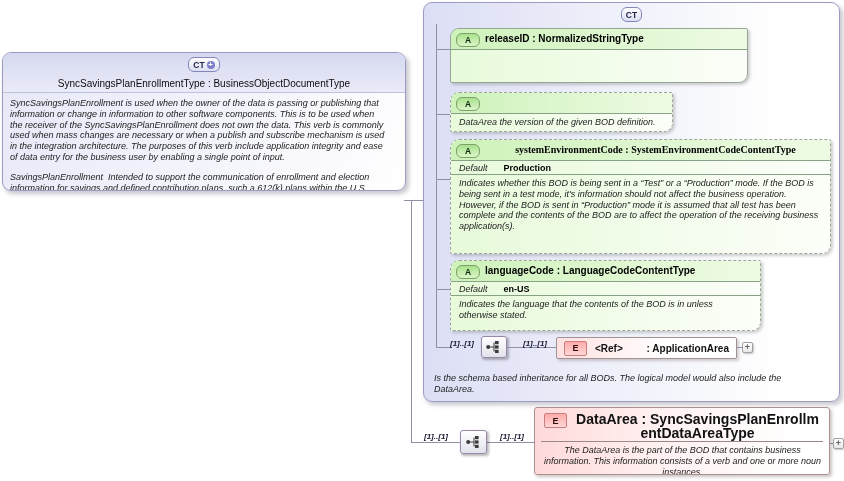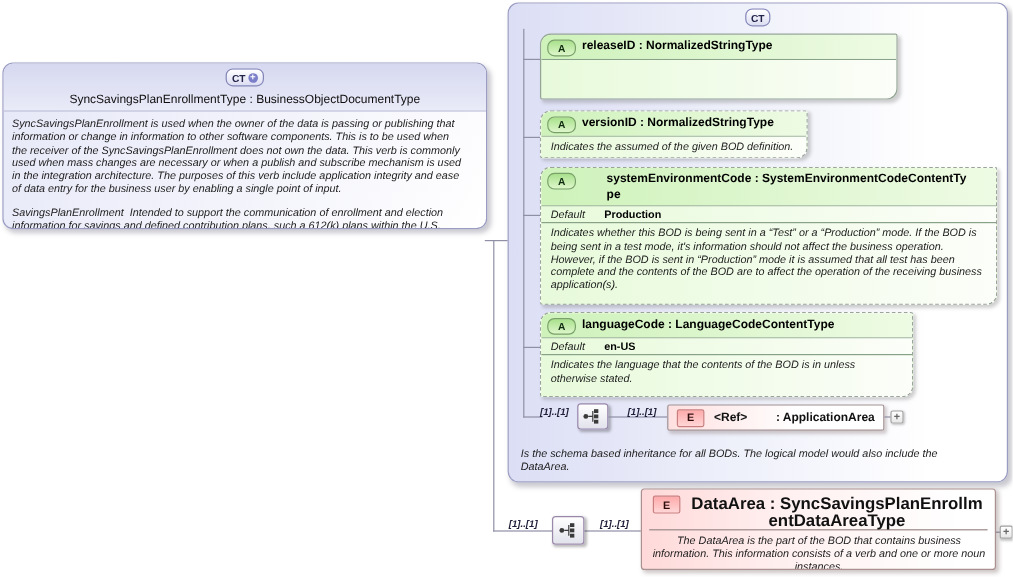--- a/index.html
+++ b/index.html
@@ -87,21 +87,21 @@
     box-shadow:2px 2px 3px rgba(110,110,110,.32);
   }
   .attr-box.solid{border:1px solid #95a695;}
   .attr-box.dashed{border:1px dashed #9aa49a;}
   .attr-hdr{
     display:flex;align-items:flex-start;gap:5px;padding:3px 4px 2px 5px;
     background:linear-gradient(to right,#cef2ba,#eefbe4);
     border-bottom:1px solid #88a288;border-radius:8px 2px 0 0;
   }
   .attr-title{flex:1;font-size:10px;font-weight:bold;line-height:13px;color:#000;}
-  .attr-title.center{word-break:break-all;}
+  .attr-title.center{text-align:center;word-break:break-all;font-family:Liberation Serif, serif;}
   .attr-desc{padding:3px 8px 3px 8px;}
   .default-row{
     display:flex;gap:16px;align-items:baseline;padding:2px 8px 1px 8px;
     border-bottom:1px solid #88a288;font-size:9px;
   }
   .default-label{font-style:italic;color:#1c1c1c;}
   .default-value{font-weight:bold;color:#000;}
 
   
   .ref-box{
@@ -167,23 +167,22 @@
     <div class="attr-box solid" style="left:26px;top:25px;width:298px;height:55px">
       <div class="attr-hdr">
         <span class="a-icon">A</span>
         <span class="attr-title">releaseID : NormalizedStringType</span>
       </div>
     </div>
 
     <div class="attr-box dashed" style="left:26px;top:89px;width:223px;height:40px">
       <div class="attr-hdr">
         <span class="a-icon">A</span>
-        <span class="attr-title">versionID : NormalizedStringType</span>
-      </div>
-      <div class="attr-desc desc">Indicates the assumed of the given BOD definition.</div>
+      </div>
+      <div class="attr-desc desc">DataArea the version of the given BOD definition.</div>
     </div>
 
     <div class="attr-box dashed" style="left:26px;top:136px;width:381px;height:115px">
       <div class="attr-hdr">
         <span class="a-icon">A</span>
         <span class="attr-title center" style="max-width:300px;margin:0 auto">systemEnvironmentCode : SystemEnvironmentCodeContentType</span>
       </div>
       <div class="default-row">
         <span class="default-label">Default</span>
         <span class="default-value">Production</span>

